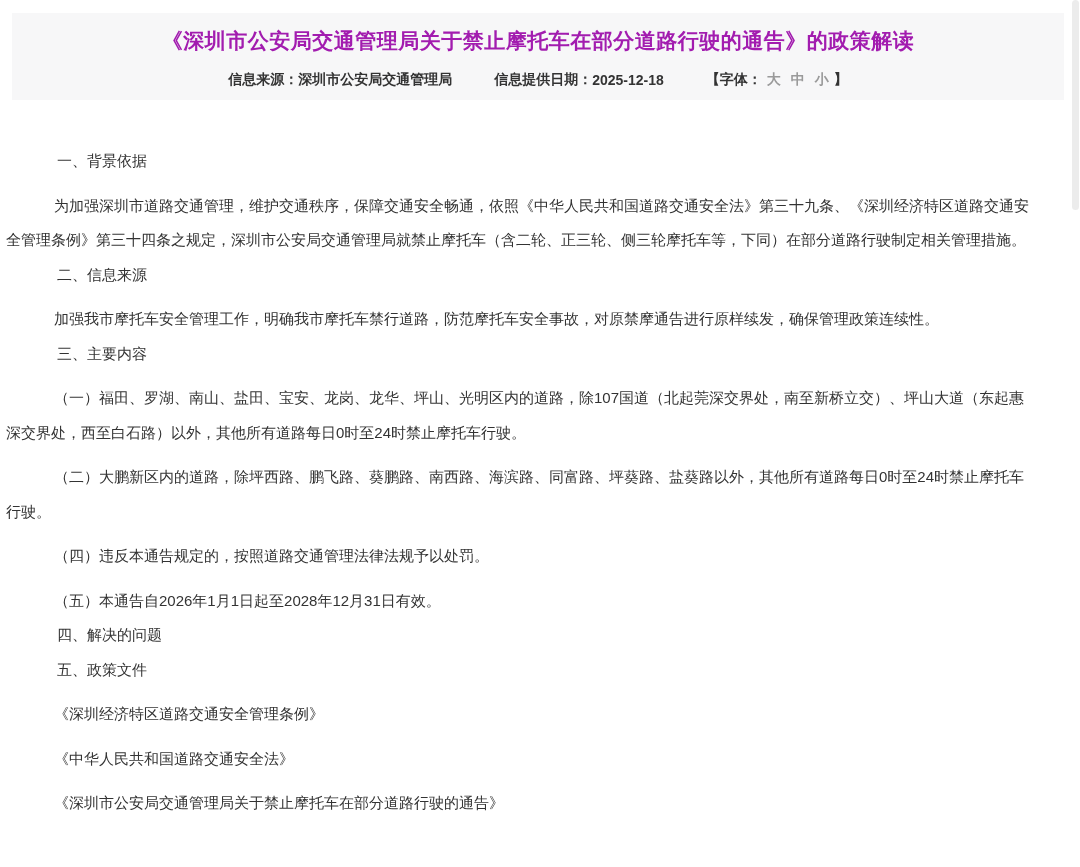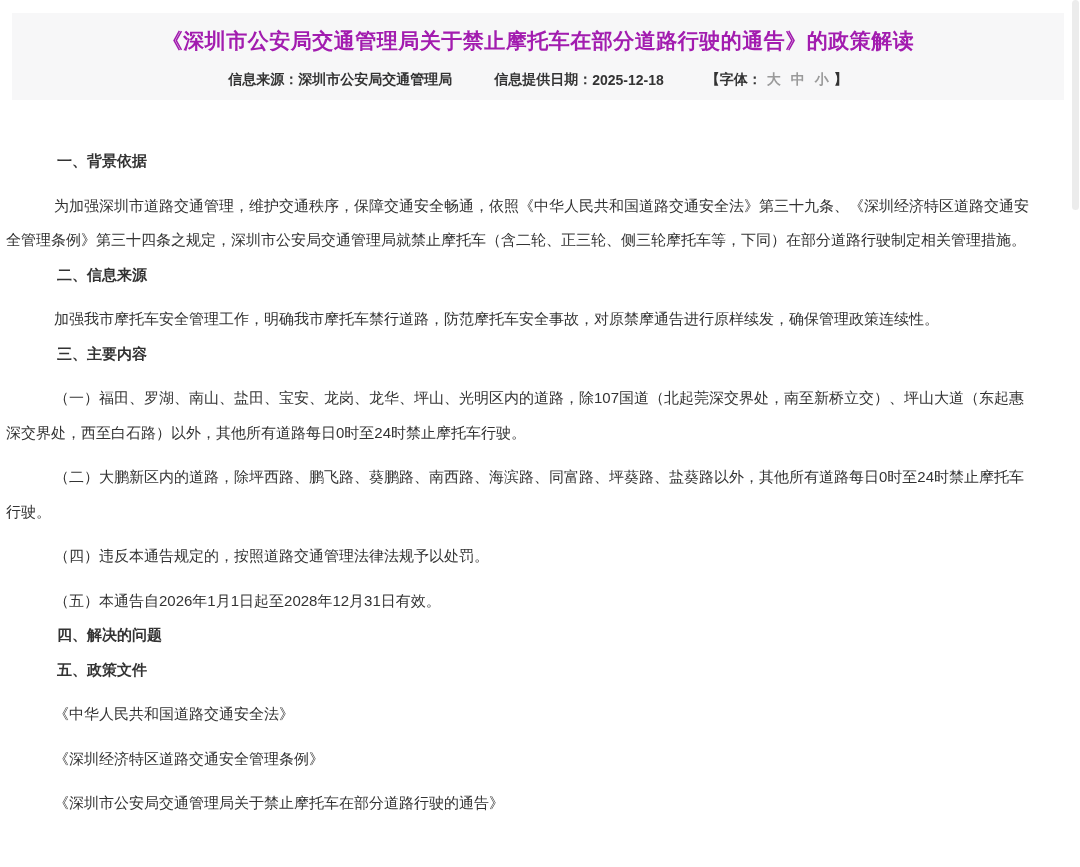--- a/index.html
+++ b/index.html
@@ -51,21 +51,21 @@
     position: absolute;
     left: 0; top: 100px;
     width: 1064px;
     padding: 44px 30px 0 6px;
     font-size: 15px;
     line-height: 2.3;
     color: #333333;
   }
   .section-heading {
     font-size: 15px;
-    font-weight: bold;
+    font-weight: normal;
     color: #333333;
     padding-left: 51px;
   }
   .para {
     text-indent: 48px;
     margin-top: 10px;
   }
 
   
   .scrollbar-track {
@@ -127,22 +127,22 @@
         <p class="para">（四）违反本通告规定的，按照道路交通管理法律法规予以处罚。</p>
         <p class="para">（五）本通告自2026年1月1日起至2028年12月31日有效。</p>
       </section>
 
   <section>
     <h3 class="section-heading">四、解决的问题</h3>
       </section>
 
   <section>
     <h3 class="section-heading">五、政策文件</h3>
-  <p class="para">《中华人民共和国道路交通安全法》</p>
-        <p class="para">《深圳经济特区道路交通安全管理条例》</p>
+  <p class="para">《深圳经济特区道路交通安全管理条例》</p>
+        <p class="para">《中华人民共和国道路交通安全法》</p>
         <p class="para">《深圳市公安局交通管理局关于禁止摩托车在部分道路行驶的通告》</p>
       </section>
 </article>
 
   <div class="scrollbar-track">
     <div class="scrollbar-thumb"></div>
   </div>
 
 </div>
 

